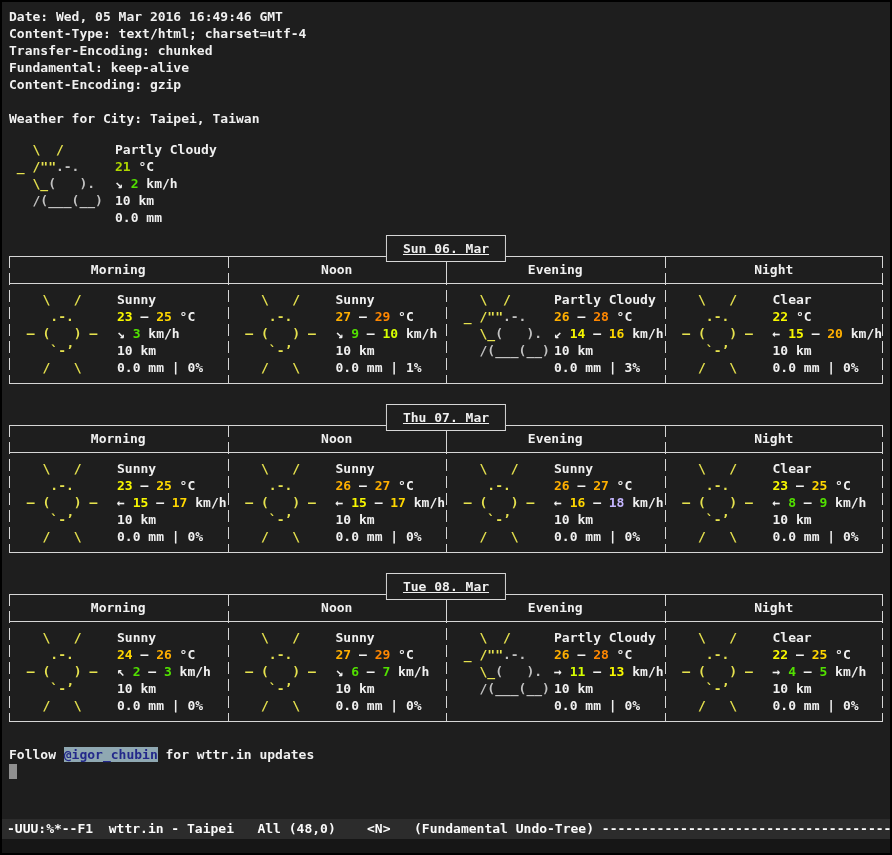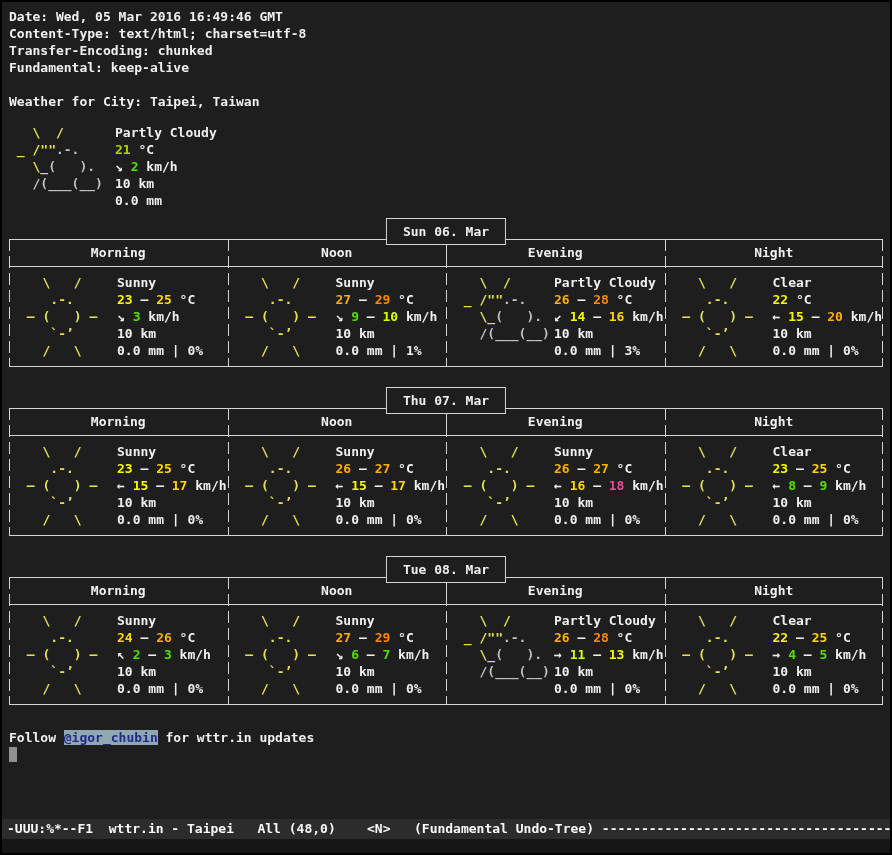--- a/index.html
+++ b/index.html
@@ -27,43 +27,44 @@
   .hrow{display:flex;height:28px;box-sizing:border-box;border-bottom:1px solid #d6d6d6;align-items:center;}
   .hcell{width:25%;text-align:center;white-space:pre;}
   .crow{display:flex;padding:7px 0;border-bottom:1px solid #d6d6d6;}
   .cell{width:25%;box-sizing:border-box;display:flex;padding-left:10px;}
   .cell .art{width:88px;flex:none;}
   .cell .info{margin-left:10px;}
   .vline{position:absolute;top:0;bottom:0;width:1px;
     background:repeating-linear-gradient(to bottom,#d6d6d6 0px,#d6d6d6 12px,transparent 12px,transparent 17px);}
   .vl0{left:0;} .vl1{left:25%;} .vl2{left:50%;} .vl3{left:75%;} .vl4{right:0;}
   .datebox{position:absolute;top:0;left:50%;transform:translateX(-50%);
-    background:#1e1e1e;border:1px solid #d6d6d6;padding:4px 16px;z-index:2;white-space:pre;}
+    background:#1e1e1e;border:1px solid #d6d6d6;padding:4px 16px;z-index:2;white-space:pre;text-decoration:underline;}
   .stem{position:absolute;left:50%;top:27px;height:22px;width:1px;z-index:1;
     background:repeating-linear-gradient(to bottom,#d6d6d6 0px,#d6d6d6 12px,transparent 12px,transparent 17px);}
 
   .follow-line{margin-top:24px;height:17px;white-space:pre;}
   .handle{background:#8fa8b2;color:#23298a;}
   .cursor-line{height:17px;}
   .cursor{display:inline-block;width:8px;height:15px;margin-top:1px;background:#909090;}
 
   .modeline{flex:none;height:20px;line-height:20px;background:#2c2c2c;color:#fafafa;
     padding-left:5px;white-space:pre;overflow:hidden;}
   .echo-area{flex:none;height:14px;background:#161616;}
 </style>
 </head>
 <body>
 
 <div class="frame">
   <div class="content">
 
     <div class="line">Date: Wed, 05 Mar 2016 16:49:46 GMT</div>
-    <div class="line">Content-Type: text/html; charset=utf-8</div>
+    <div class="line">Content-Type: text/html; charset=utf-4</div>
     <div class="line">Transfer-Encoding: chunked</div>
     <div class="line">Fundamental: keep-alive</div>
+    <div class="line">Content-Encoding: gzip</div>
     <div class="line"></div>
     <div class="line">Weather for City: Taipei, Taiwan</div>
 
     <div class="current-block">
       <pre class="art"><div><span style="color: rgb(230, 226, 78);">   \  /</span></div><div><span style="color: rgb(230, 226, 78);"> _ /""</span><span style="color: rgb(194, 194, 194);">.-.</span></div><div><span style="color: rgb(230, 226, 78);">   \_</span><span style="color: rgb(194, 194, 194);">(   ).</span></div><div><span style="color: rgb(194, 194, 194);">   /(___(__)</span></div><div><span style="color: rgb(194, 194, 194);"> </span></div></pre>
       <div class="info">
         <div>Partly Cloudy</div>
         <div><span style="color: rgb(175, 215, 0);">21</span><span style="color: rgb(240, 240, 240);"> °C</span></div>
         <div><span style="color: rgb(240, 240, 240);">↘ </span><span style="color: rgb(82, 224, 0);">2</span><span style="color: rgb(240, 240, 240);"> km/h</span></div>
         <div>10 km</div>
@@ -160,21 +161,21 @@
               <div><span style="color: rgb(240, 240, 240);">← </span><span style="color: rgb(248, 248, 0);">15</span><span style="color: rgb(240, 240, 240);"> – </span><span style="color: rgb(255, 215, 0);">17</span><span style="color: rgb(240, 240, 240);"> km/h</span></div>
               <div>10 km</div>
               <div>0.0 mm | 0%</div>
             </div>
           </div>
           <div class="cell">
             <pre class="art"><div><span style="color: rgb(230, 226, 78);">   \   /</span></div><div><span style="color: rgb(230, 226, 78);">    .-.</span></div><div><span style="color: rgb(230, 226, 78);"> ‒ (   ) ‒</span></div><div><span style="color: rgb(230, 226, 78);">    `-’</span></div><div><span style="color: rgb(230, 226, 78);">   /   \</span></div></pre>
             <div class="info">
               <div>Sunny</div>
               <div><span style="color: rgb(255, 175, 0);">26</span><span style="color: rgb(240, 240, 240);"> – </span><span style="color: rgb(255, 175, 0);">27</span><span style="color: rgb(240, 240, 240);"> °C</span></div>
-              <div><span style="color: rgb(240, 240, 240);">← </span><span style="color: rgb(255, 215, 0);">16</span><span style="color: rgb(240, 240, 240);"> – </span><span style="color: #ec4899; margin-top: 37px;">18</span><span style="color: rgb(240, 240, 240);"> km/h</span></div>
+              <div><span style="color: rgb(240, 240, 240);">← </span><span style="color: rgb(255, 215, 0);">16</span><span style="color: rgb(240, 240, 240);"> – </span><span style="color: #c4b5fd; margin-top: 37px;">18</span><span style="color: rgb(240, 240, 240);"> km/h</span></div>
               <div>10 km</div>
               <div>0.0 mm | 0%</div>
             </div>
           </div>
           <div class="cell">
             <pre class="art"><div><span style="color: rgb(230, 226, 78);">   \   /</span></div><div><span style="color: rgb(230, 226, 78);">    .-.</span></div><div><span style="color: rgb(230, 226, 78);"> ‒ (   ) ‒</span></div><div><span style="color: rgb(230, 226, 78);">    `-’</span></div><div><span style="color: rgb(230, 226, 78);">   /   \</span></div></pre>
             <div class="info">
               <div>Clear</div>
               <div><span style="color: rgb(248, 248, 0);">23</span><span style="color: rgb(240, 240, 240);"> – </span><span style="color: rgb(255, 215, 0);">25</span><span style="color: rgb(240, 240, 240);"> °C</span></div>
               <div><span style="color: rgb(240, 240, 240);">← </span><span style="color: rgb(82, 224, 0);">8</span><span style="color: rgb(240, 240, 240);"> – </span><span style="color: rgb(82, 224, 0);">9</span><span style="color: rgb(240, 240, 240);"> km/h</span></div>

